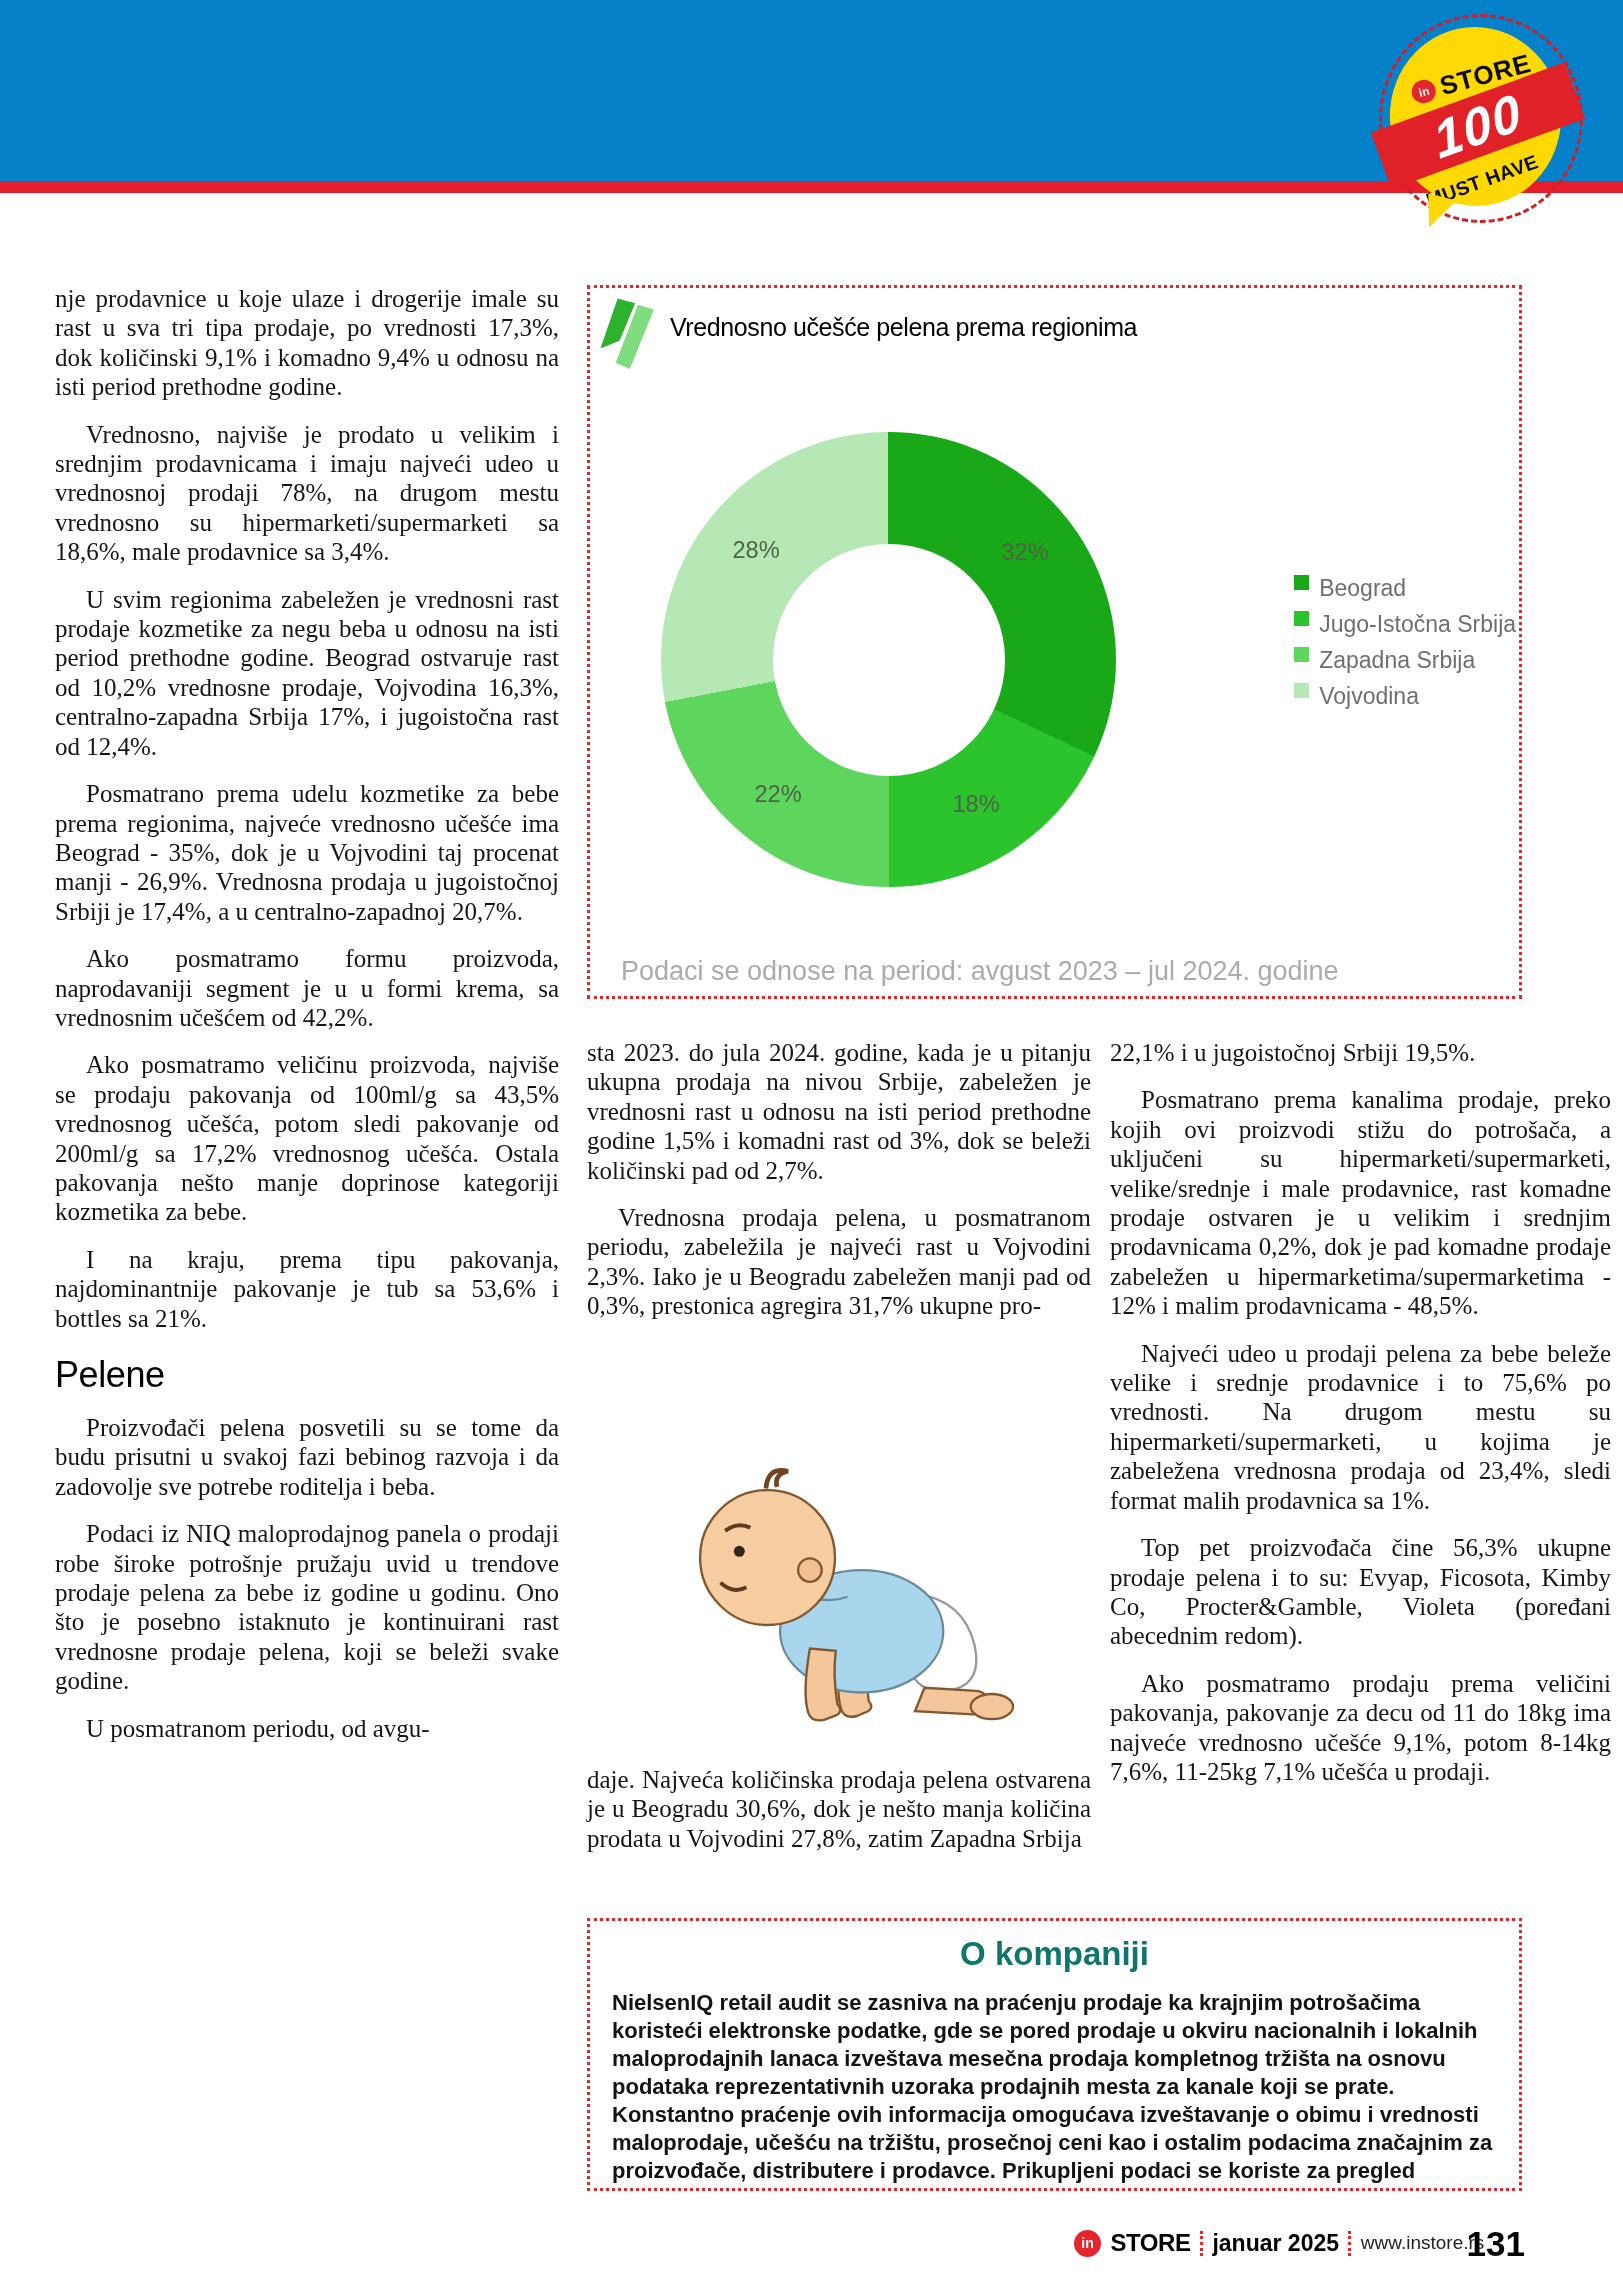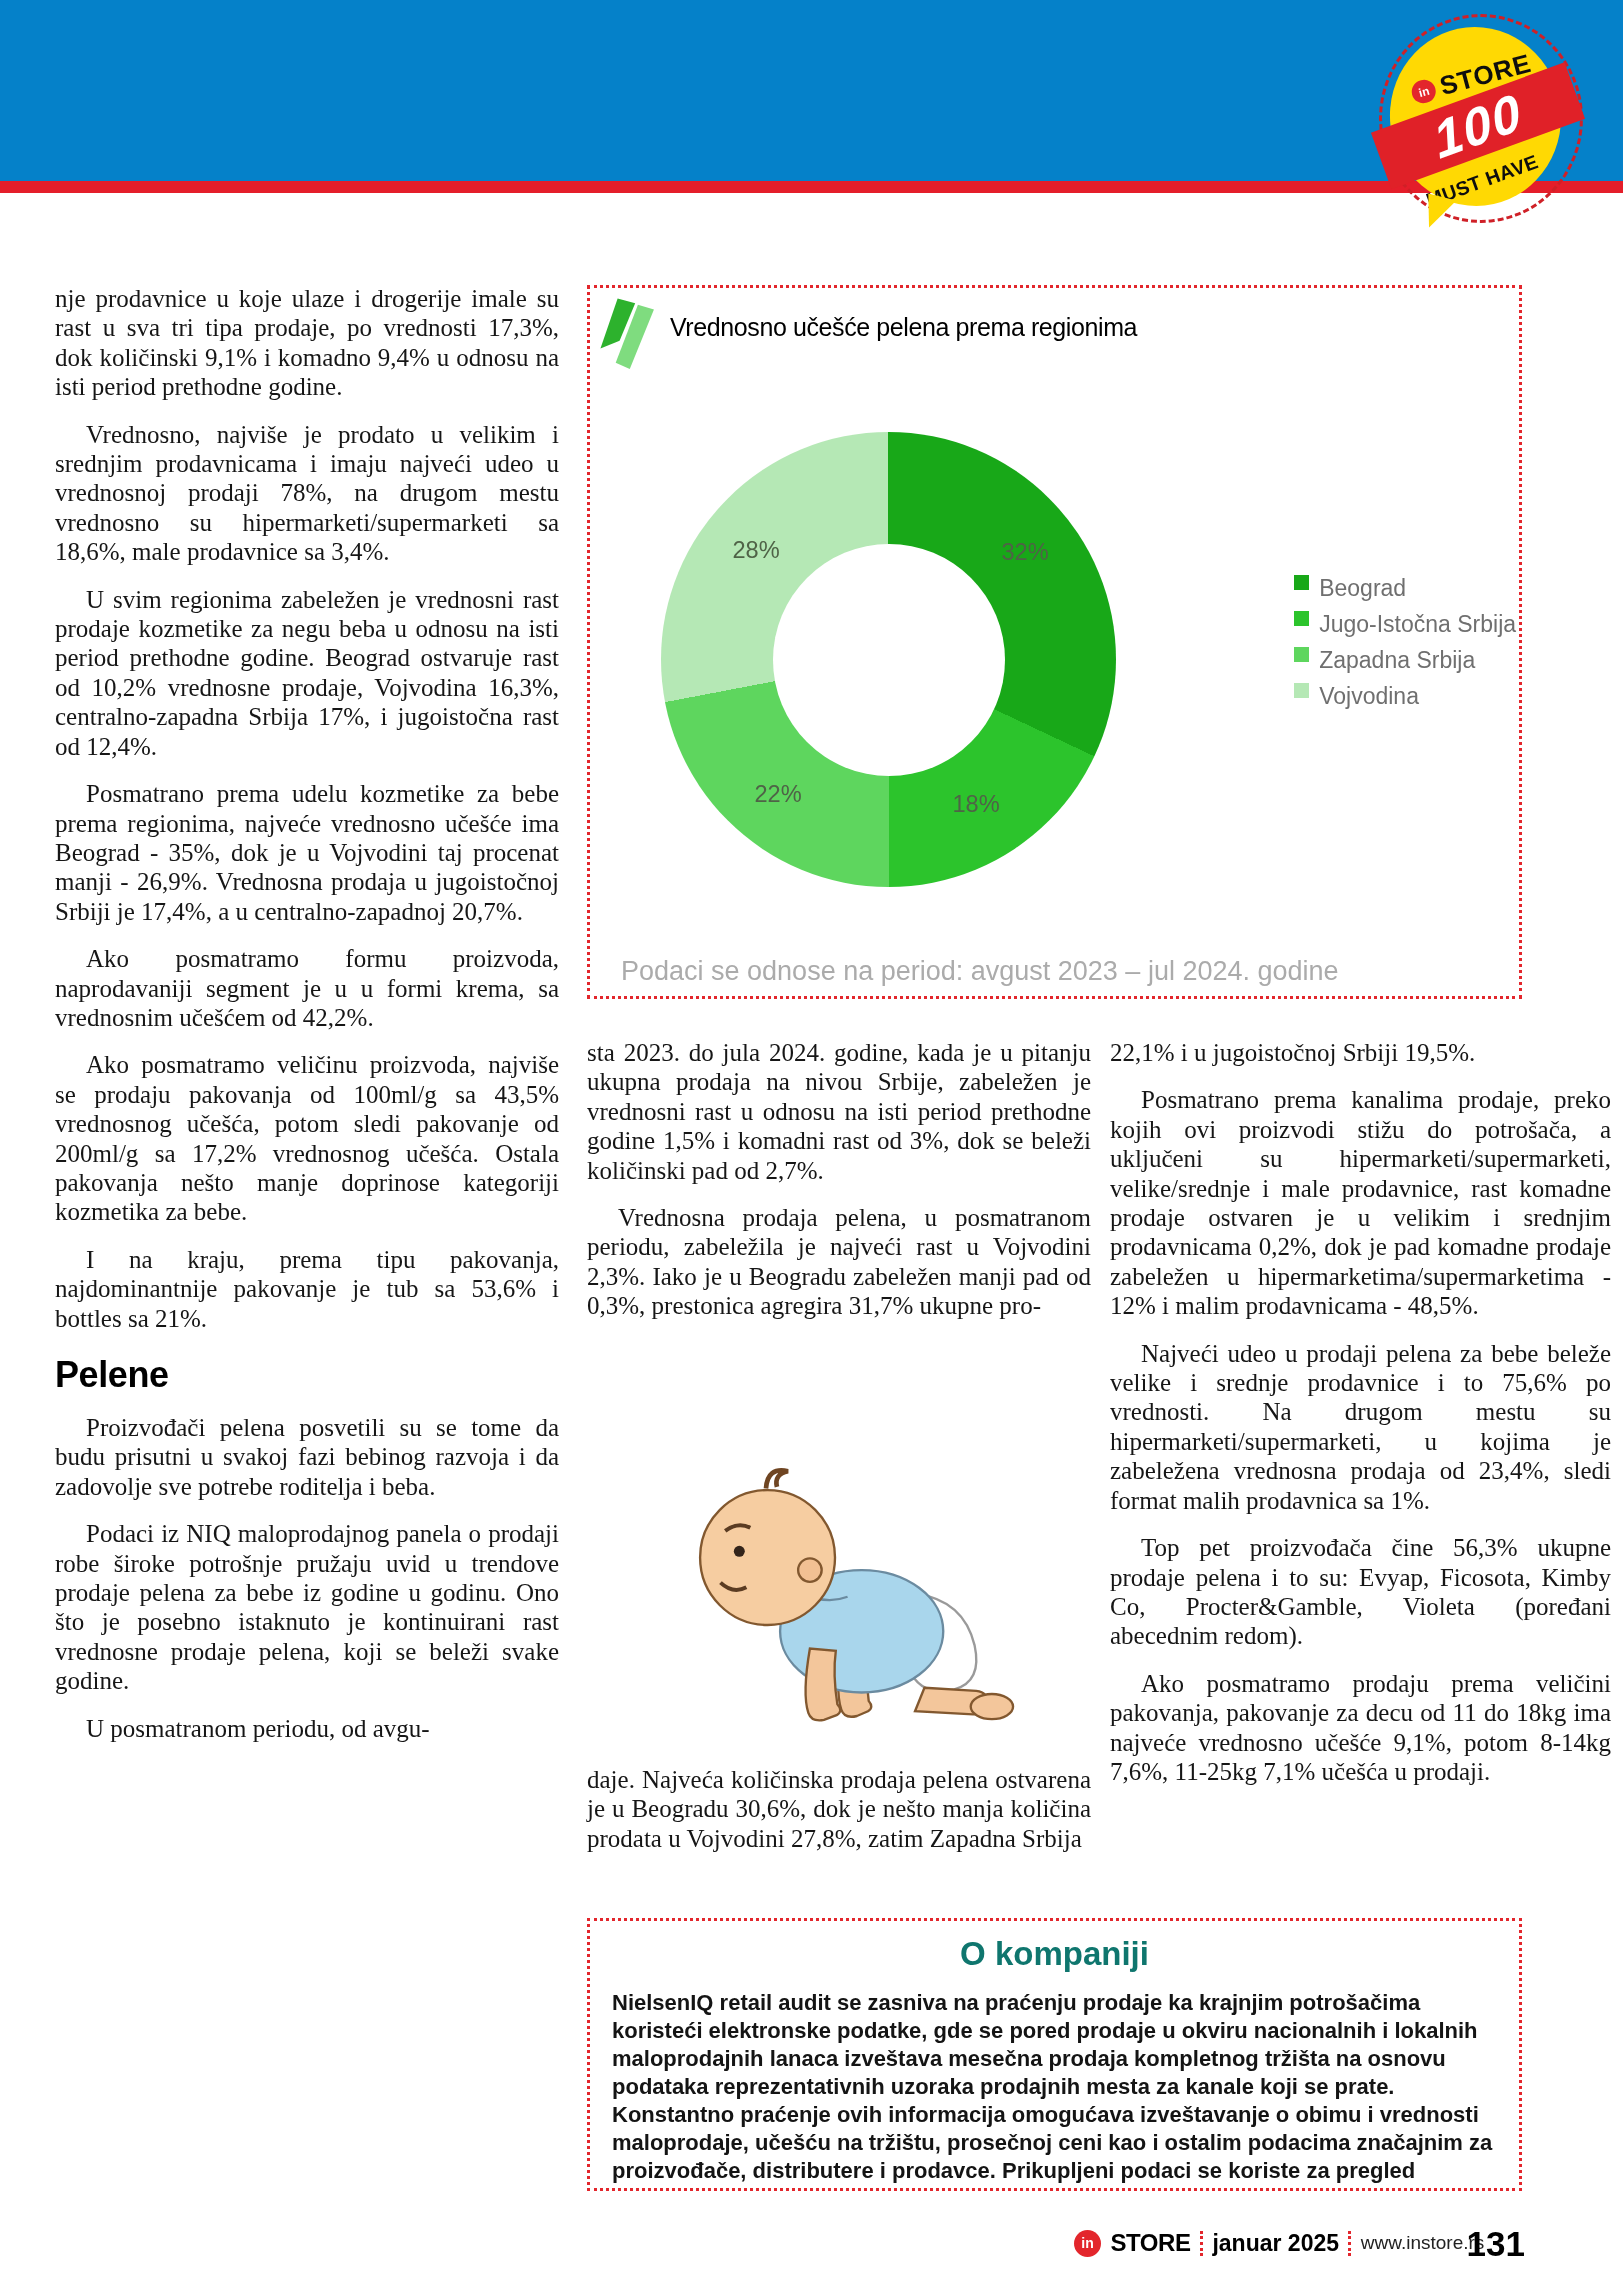--- a/index.html
+++ b/index.html
@@ -30,21 +30,21 @@
              font:900 19.6px "Liberation Sans",sans-serif;color:#0e0e0e;letter-spacing:0.4px;}
 
   
   .col{position:absolute;width:504px;font-size:25px;line-height:29.4px;text-align:justify;color:#161616;}
   .col p{margin:0 0 18px;text-indent:31px;}
   .col p.noindent{text-indent:0;}
   .col-left{left:55px;top:284px;}
   .col-mid{left:587px;top:1038px;}
   .col-mid2{left:587px;top:1765px;}
   .col-right{left:1110px;top:1038px;width:501px;}
-  h2.pelene{font-family:"Liberation Sans",sans-serif;font-size:36px;font-weight:700;color:#000;
+  h2.pelene{font-family:"Liberation Sans",sans-serif;font-size:36px;font-weight:400;color:#000;
             margin:27px 0 23.6px;letter-spacing:-0.4px;}
 
   
   .chart-box{position:absolute;left:587px;top:285px;width:935px;height:714px;border:3.1px dotted #e3262c;
              box-sizing:border-box;background:#fff;}
   .chart-logo{position:absolute;left:9.4px;top:9.4px;width:63px;height:75px;}
   .chart-title{position:absolute;left:80px;top:25px;font-family:"Liberation Sans",sans-serif;font-weight:400;
                font-size:25px;color:#000;letter-spacing:-0.4px;}
   .donut{position:absolute;left:71px;top:144px;width:455px;height:455px;border-radius:50%;}
   .donut-hole{position:absolute;left:50%;top:50%;width:232px;height:232px;background:#fff;border-radius:50%;

